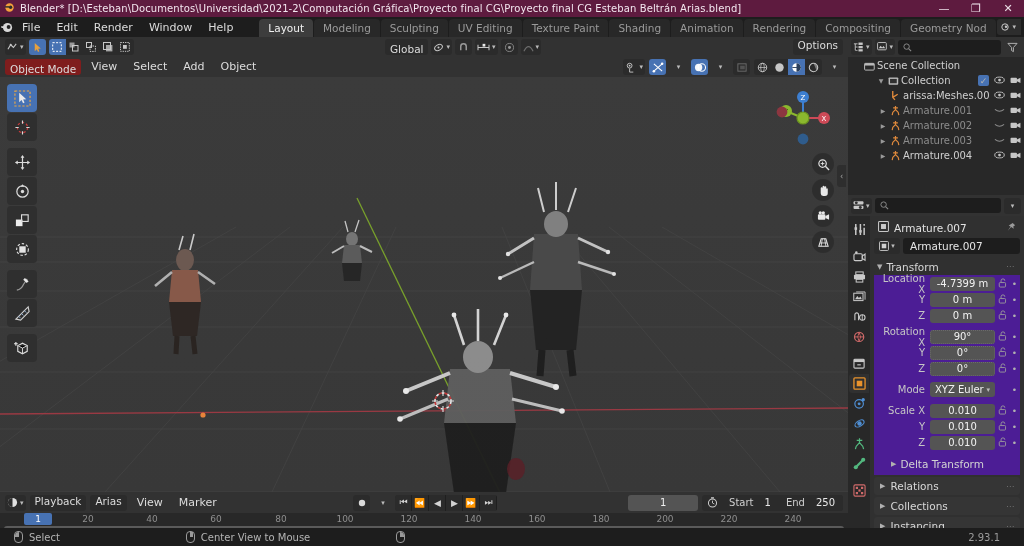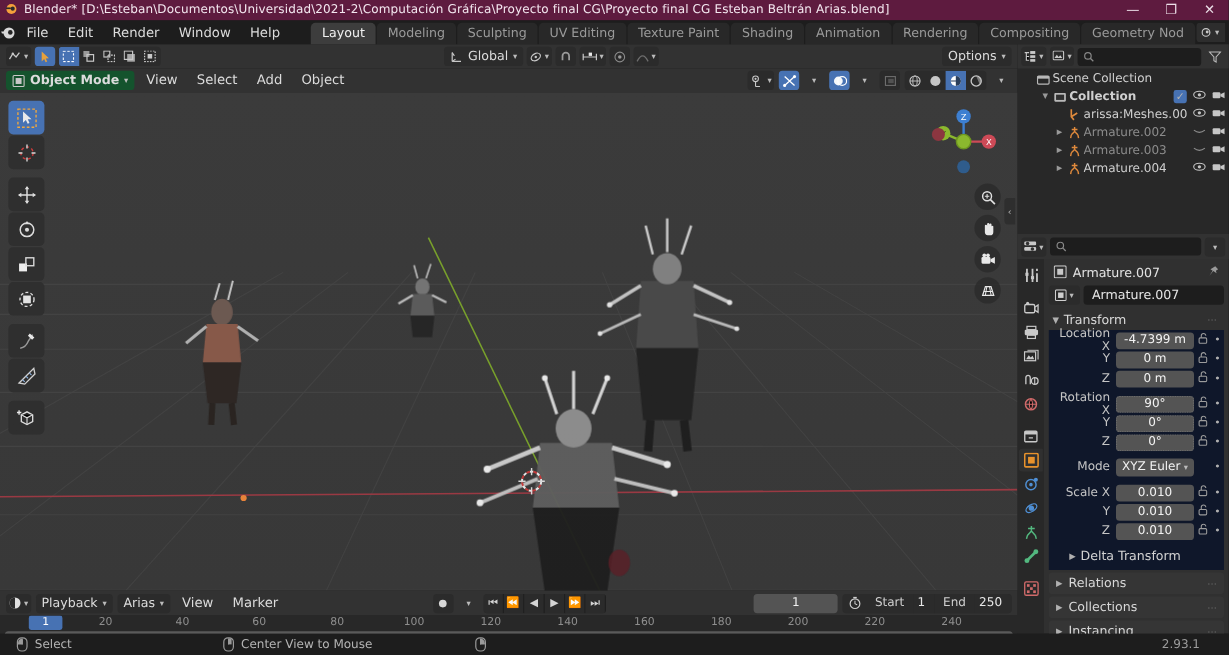--- a/index.html
+++ b/index.html
@@ -68,23 +68,23 @@
   .ico-btn.plain { background:transparent; }
   .ico-btn.on { background:#4772b3; color:#fff; }
   .ico-btn.sel-on { background:#4772b3; }
   .ico-btn.dim { color:#6d6d6d; }
   .chev { font-size:7px; color:#bbb; }
   .seg { display:flex; background:#2b2b2b; border-radius:3px; overflow:hidden; }
   .seg > div { width:17px; height:16px; display:flex; align-items:center; justify-content:center; font-size:9px; color:#c6c6c6;}
   .seg > div.on { background:#4772b3; color:#fff; }
   .dropdown {
     height:16px; background:#2b2b2b; border-radius:3px; display:flex; align-items:center;
-    gap:4px; padding:0 5px; font-size:10.5px; color:#dcdcdc;
-  }
-  .mode-drop { background:#14532d;font-weight:bold; }
+    gap:4px; padding:0 5px; font-size:10.5px; color:#dcdcdc;flex-direction:column;
+  }
+  .mode-drop { background:#7f1d1d; }
   .hdr-menu { padding:0 6px; height:16px; line-height:16px; font-size:11px; color:#dcdcdc; border-radius:3px;}
   .spacer { flex:1; }
 
   
   .viewport {
     position:absolute; left:0; top:77px; width:848px; height:415px;
     background:#393939; overflow:hidden;
   }
   .grid-svg { position:absolute; left:0; top:0; }
   .vp-text { position:absolute; left:42px; top:8px; font-size:10.5px; line-height:13px; }
@@ -167,21 +167,21 @@
   .ol-row .tri { width:10px; font-size:6px; color:#999; text-align:center;}
   .ol-row .tri.empty { color:transparent; }
   .ol-ico { width:15px; display:flex; align-items:center; justify-content:center; font-size:10px;}
   .ol-label { white-space:nowrap; overflow:hidden; text-overflow:clip; }
   .ol-label.dim { color:#8c8c8c; }
   .ol-right { position:absolute; right:3px; display:flex; gap:5px; align-items:center;}
   .ol-right span { font-size:9px; color:#b4b4b4; width:11px; text-align:center;}
   .ol-right span.off { color:#6e6e6e; }
   .ol-chk { width:11px; height:11px; background:#4772b3; border-radius:2px; display:flex; align-items:center; justify-content:center; font-size:8px; color:#fff;}
   .indent1 { padding-left:4px; }
-  .indent2 { padding-left:18px;font-weight:bold; }
+  .indent2 { padding-left:28px; }
   .indent3 { padding-left:30px; }
 
   
   .props {
     position:absolute; left:848px; top:195px; width:176px; height:333px;
     background:#303030;
   }
   .pr-hdr { height:21px; background:#323232; display:flex; align-items:center; gap:3px; padding:0 3px;}
   .pr-search { flex:1; height:15px; background:#1d1d1d; border-radius:3px; display:flex; align-items:center; gap:3px; padding:0 5px; font-size:9px; color:#777;}
   .pr-body { display:flex; height:312px; }
@@ -196,21 +196,21 @@
   .pin { font-size:10px; color:#9a9a9a; }
   .name-row { display:flex; align-items:center; gap:3px; margin:2px 0 4px 0; }
   .name-pre { width:26px; height:16px; background:#2b2b2b; border-radius:3px; display:flex; align-items:center; justify-content:center; gap:2px; font-size:8px; color:#ccc;}
   .name-fld { flex:1; height:16px; background:#1d1d1d; border-radius:3px; line-height:16px; padding-left:7px; font-size:10.5px; color:#e5e5e5;}
   .panel-hdr {
     display:flex; align-items:center; gap:4px; height:17px; font-size:10.5px;
     color:#d8d8d8; padding-left:3px; position:relative;
   }
   .panel-hdr .tri { font-size:7px; color:#b0b0b0; }
   .panel-hdr .grip { position:absolute; right:5px; color:#777; font-size:8px; letter-spacing:1px;}
-  .panel-box { background:#0f172a; padding:1px 0 3px 0; }
+  .panel-box { background:#4c1d95; padding:1px 0 3px 0; }
   .f-row { display:flex; align-items:center; height:15px; margin-bottom:1px; }
   .f-lbl { width:56px; text-align:right; padding-right:5px; font-size:10px; color:#c5c5c5; }
   .f-val {
     flex:1; height:14px; background:#545454; border-radius:3px;
     display:flex; align-items:center; justify-content:center;
     font-size:10px; color:#f2f2f2;
   }
   .f-val.dotted { border:1px dotted #6a6a6a; background:#545454;}
   .f-lock { width:14px; text-align:center; font-size:9px; color:#9c9c9c;}
   .f-dot { width:11px; text-align:center; font-size:9px; color:#b0b0b0;}
@@ -844,20 +844,42 @@
           <span>
             <svg width="11" height="8" viewBox="0 0 12 8">
                 <rect x="0.6" y="1.6" width="7" height="5.6" rx="1" fill="#c6c6c6"></rect>
                 <path d="M7.6 3.4 L11.4 1.6 L11.4 7.2 L7.6 5.4 Z" fill="#c6c6c6"></path>
               </svg>
           </span>
         </span>
       </div>
 
 
+      <div class="ol-row indent3">
+        <span class="tri">▶</span>
+        <span class="ol-ico">
+          <svg width="11" height="11" viewBox="0 0 12 12">
+              <path d="M6 1 L6 5 M6 5 L3 8 M6 5 L9 8 M3 8 L2.4 11 M9 8 L9.6 11 M3.4 3.2 L8.6 3.2" stroke="#e08a3c" stroke-width="1.3" fill="none"></path>
+            </svg>
+        </span>
+        <span class="ol-label dim">Armature.001</span>
+        <span class="ol-right">
+          <span class="off">
+            <svg width="11" height="8" viewBox="0 0 12 8">
+                <path d="M1 3.4 Q6 7.4 11 3.4" fill="none" stroke="#8c8c8c" stroke-width="1.1"></path>
+              </svg>
+          </span>
+          <span>
+            <svg width="11" height="8" viewBox="0 0 12 8">
+                <rect x="0.6" y="1.6" width="7" height="5.6" rx="1" fill="#c6c6c6"></rect>
+                <path d="M7.6 3.4 L11.4 1.6 L11.4 7.2 L7.6 5.4 Z" fill="#c6c6c6"></path>
+              </svg>
+          </span>
+        </span>
+      </div>
 
       <div class="ol-row indent3">
         <span class="tri">▶</span>
         <span class="ol-ico">
           <svg width="11" height="11" viewBox="0 0 12 12">
               <path d="M6 1 L6 5 M6 5 L3 8 M6 5 L9 8 M3 8 L2.4 11 M9 8 L9.6 11 M3.4 3.2 L8.6 3.2" stroke="#e08a3c" stroke-width="1.3" fill="none"></path>
             </svg>
         </span>
         <span class="ol-label dim">Armature.002</span>
         <span class="ol-right">

